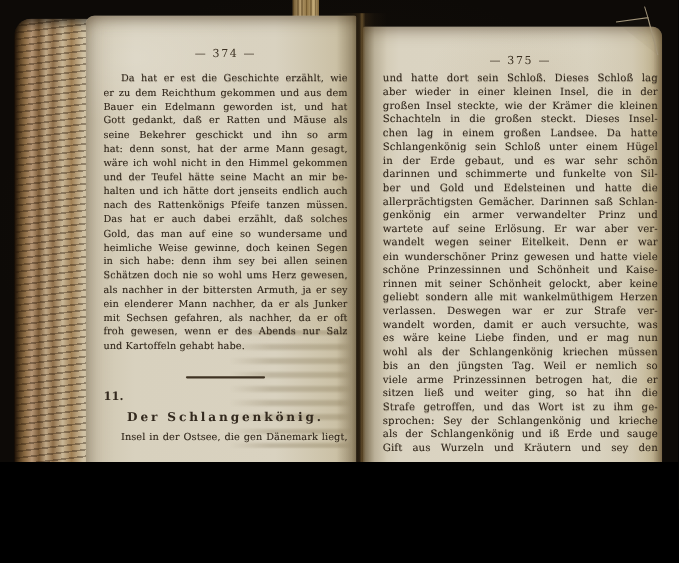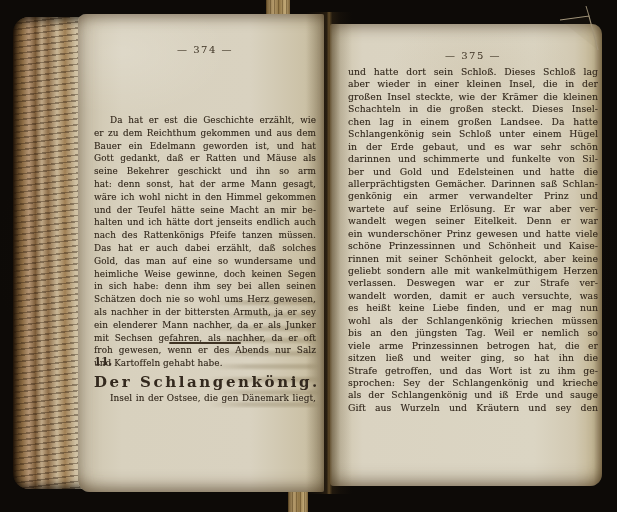--- a/index.html
+++ b/index.html
@@ -1,20 +1,20 @@
 <!DOCTYPE html>
 <html style="--background: #0d0a07; --page: #d7d0bd; --ink: #33291e; --edge-tan: #a98c63;"><head>
 <meta charset="utf-8">
 <style>
   :root{
     --background:#0d0a07; --page:#d7d0bd; --ink:#33291e; --edge-tan:#a98c63;
   }
   html,body{margin:0;padding:0;background:#000;}
   .scene{
-    position:relative;width:617px;height:512px;overflow:hidden;
+    position:relative;width:617px;height:420px;overflow:hidden;
     background:
       radial-gradient(420px 300px at 50% 50%, rgba(60,45,28,.18), transparent 75%),
       var(--background);
     font-family:"DejaVu Serif", serif;
   }
   
   .stick{position:absolute;z-index:0;
     background:
       repeating-linear-gradient(90deg, rgba(60,40,10,.35) 0 1.5px, rgba(0,0,0,0) 1.5px 4px),
       linear-gradient(90deg,#6d5630,#b49a6b 30%,#8f7444 55%,#c2a977 80%,#7a6138);}
@@ -92,35 +92,35 @@
   .textblock.right .lines.main{top:42px;}
   .textblock.left .lines.section{top:378px;}
 
   .line{
     height:12.8px;line-height:12.8px;overflow:hidden;white-space:normal;
     text-align:justify;text-align-last:justify;
     font-size:8.8px;letter-spacing:.1px;
     text-shadow:.2px .2px 0 rgba(40,25,10,.35);
   }
   .textblock.right .line{height:12.45px;line-height:12.45px;font-size:9.2px;}
-  .textblock.left .lines.main .line:first-child{text-indent:16px;margin-top:48px;}
+  .textblock.left .lines.main .line:first-child{text-indent:16px;}
   .textblock.left .lines.main .line:last-child{text-align-last:left;}
   .textblock.left .lines.section .line:first-child{text-indent:16px;}
 
   .rule{
     position:absolute;top:328px;left:50%;width:72px;height:2px;margin-left:-36px;
     background:#3f3323;border-radius:1px;
   }
   .sec-num{
     position:absolute;top:341px;left:0;width:100%;text-align:left;
     font-size:10.5px;font-weight:bold;
   }
   .sec-title{
     position:absolute;top:359px;left:0;width:100%;text-align:center;
-    font-size:15px;font-weight:bold;letter-spacing:2.6px;white-space:nowrap;
+    font-size:11px;font-weight:bold;letter-spacing:2.6px;white-space:nowrap;
   }
 </style>
 </head>
 <body>
 
 <div class="scene">
 
   <div class="stick top"></div>
   <div class="stick bottom"></div>
 
@@ -184,21 +184,21 @@
         <div class="line">allerprächtigsten Gemächer. Darinnen saß Schlan-</div>
         <div class="line">genkönig ein armer verwandelter Prinz und</div>
         <div class="line">wartete auf seine Erlösung. Er war aber ver-</div>
         <div class="line">wandelt wegen seiner Eitelkeit. Denn er war</div>
         <div class="line">ein wunderschöner Prinz gewesen und hatte viele</div>
         <div class="line">schöne Prinzessinnen und Schönheit und Kaise-</div>
         <div class="line">rinnen mit seiner Schönheit gelockt, aber keine</div>
         <div class="line">geliebt sondern alle mit wankelmüthigem Herzen</div>
         <div class="line">verlassen. Deswegen war er zur Strafe ver-</div>
         <div class="line">wandelt worden, damit er auch versuchte, was</div>
-        <div class="line">es heißt keine Liebe finden, und er mag nun</div>
+        <div class="line">es wäre keine Liebe finden, und er mag nun</div>
         <div class="line">wohl als der Schlangenkönig kriechen müssen</div>
         <div class="line">bis an den jüngsten Tag. Weil er nemlich so</div>
         <div class="line">viele arme Prinzessinnen betrogen hat, die er</div>
         <div class="line">sitzen ließ und weiter ging, so hat ihn die</div>
         <div class="line">Strafe getroffen, und das Wort ist zu ihm ge-</div>
         <div class="line">sprochen: Sey der Schlangenkönig und krieche</div>
         <div class="line">als der Schlangenkönig und iß Erde und sauge</div>
         <div class="line">Gift aus Wurzeln und Kräutern und sey den</div>
       </div>
   </div>

